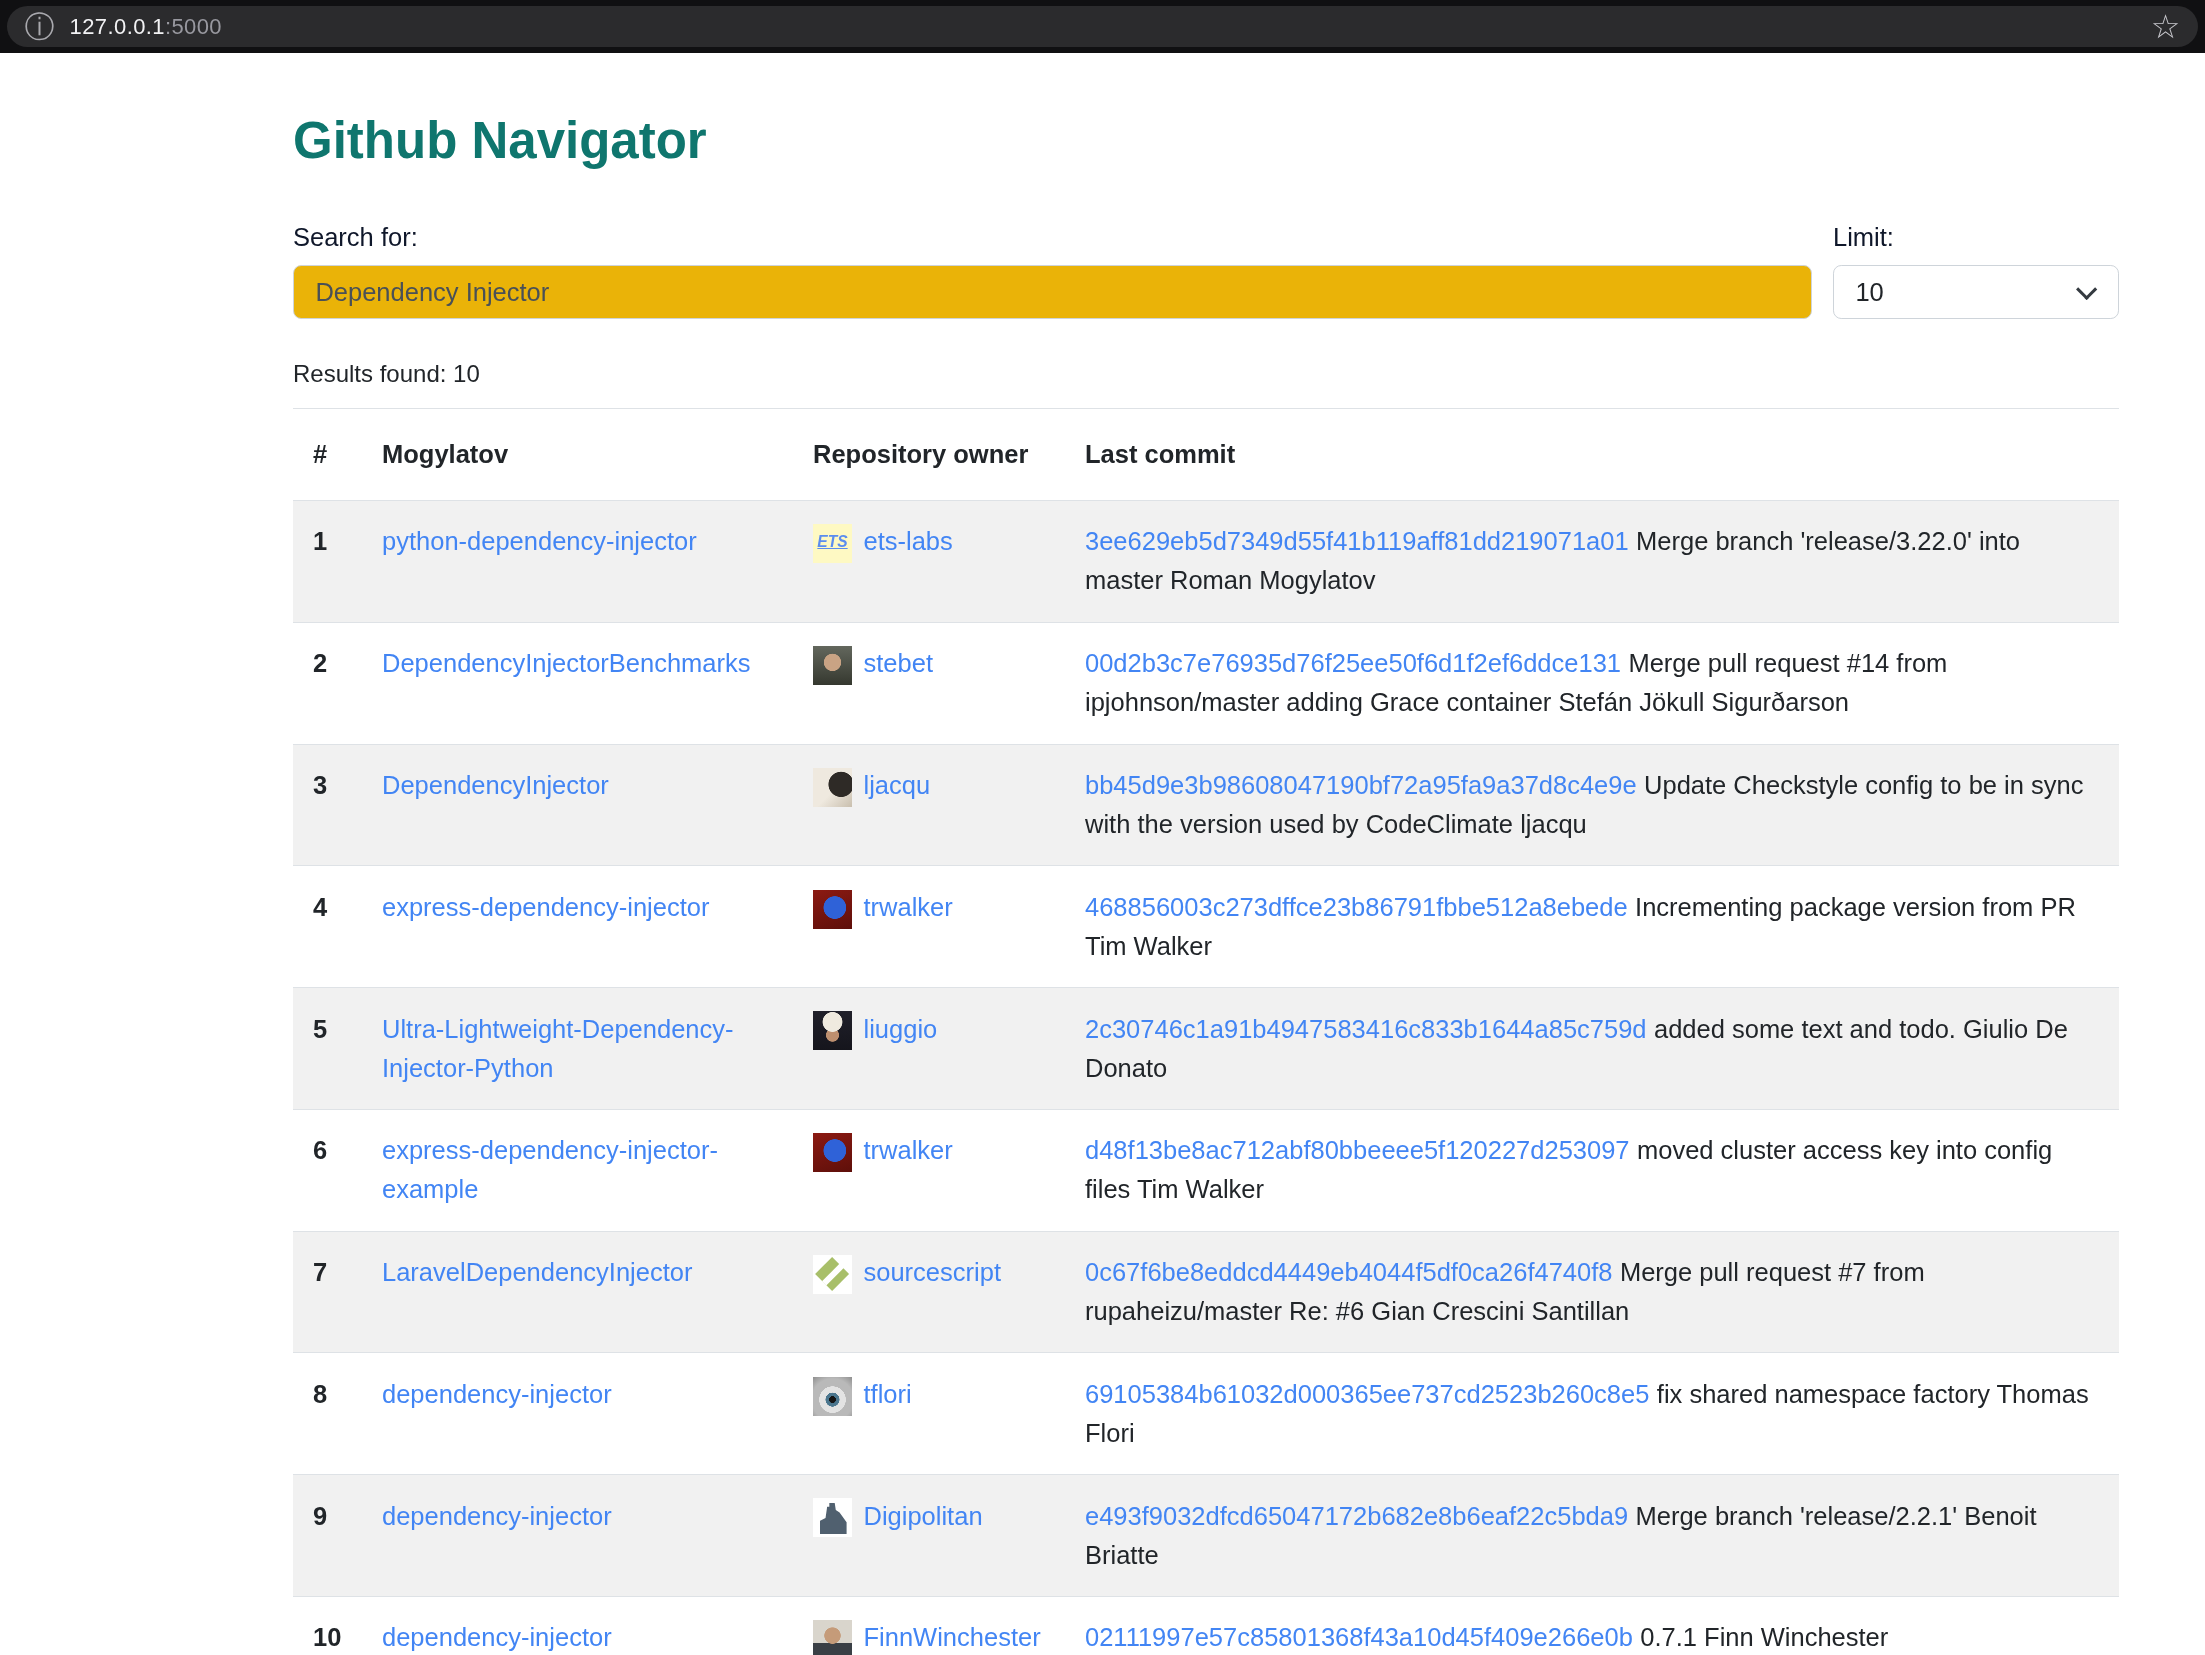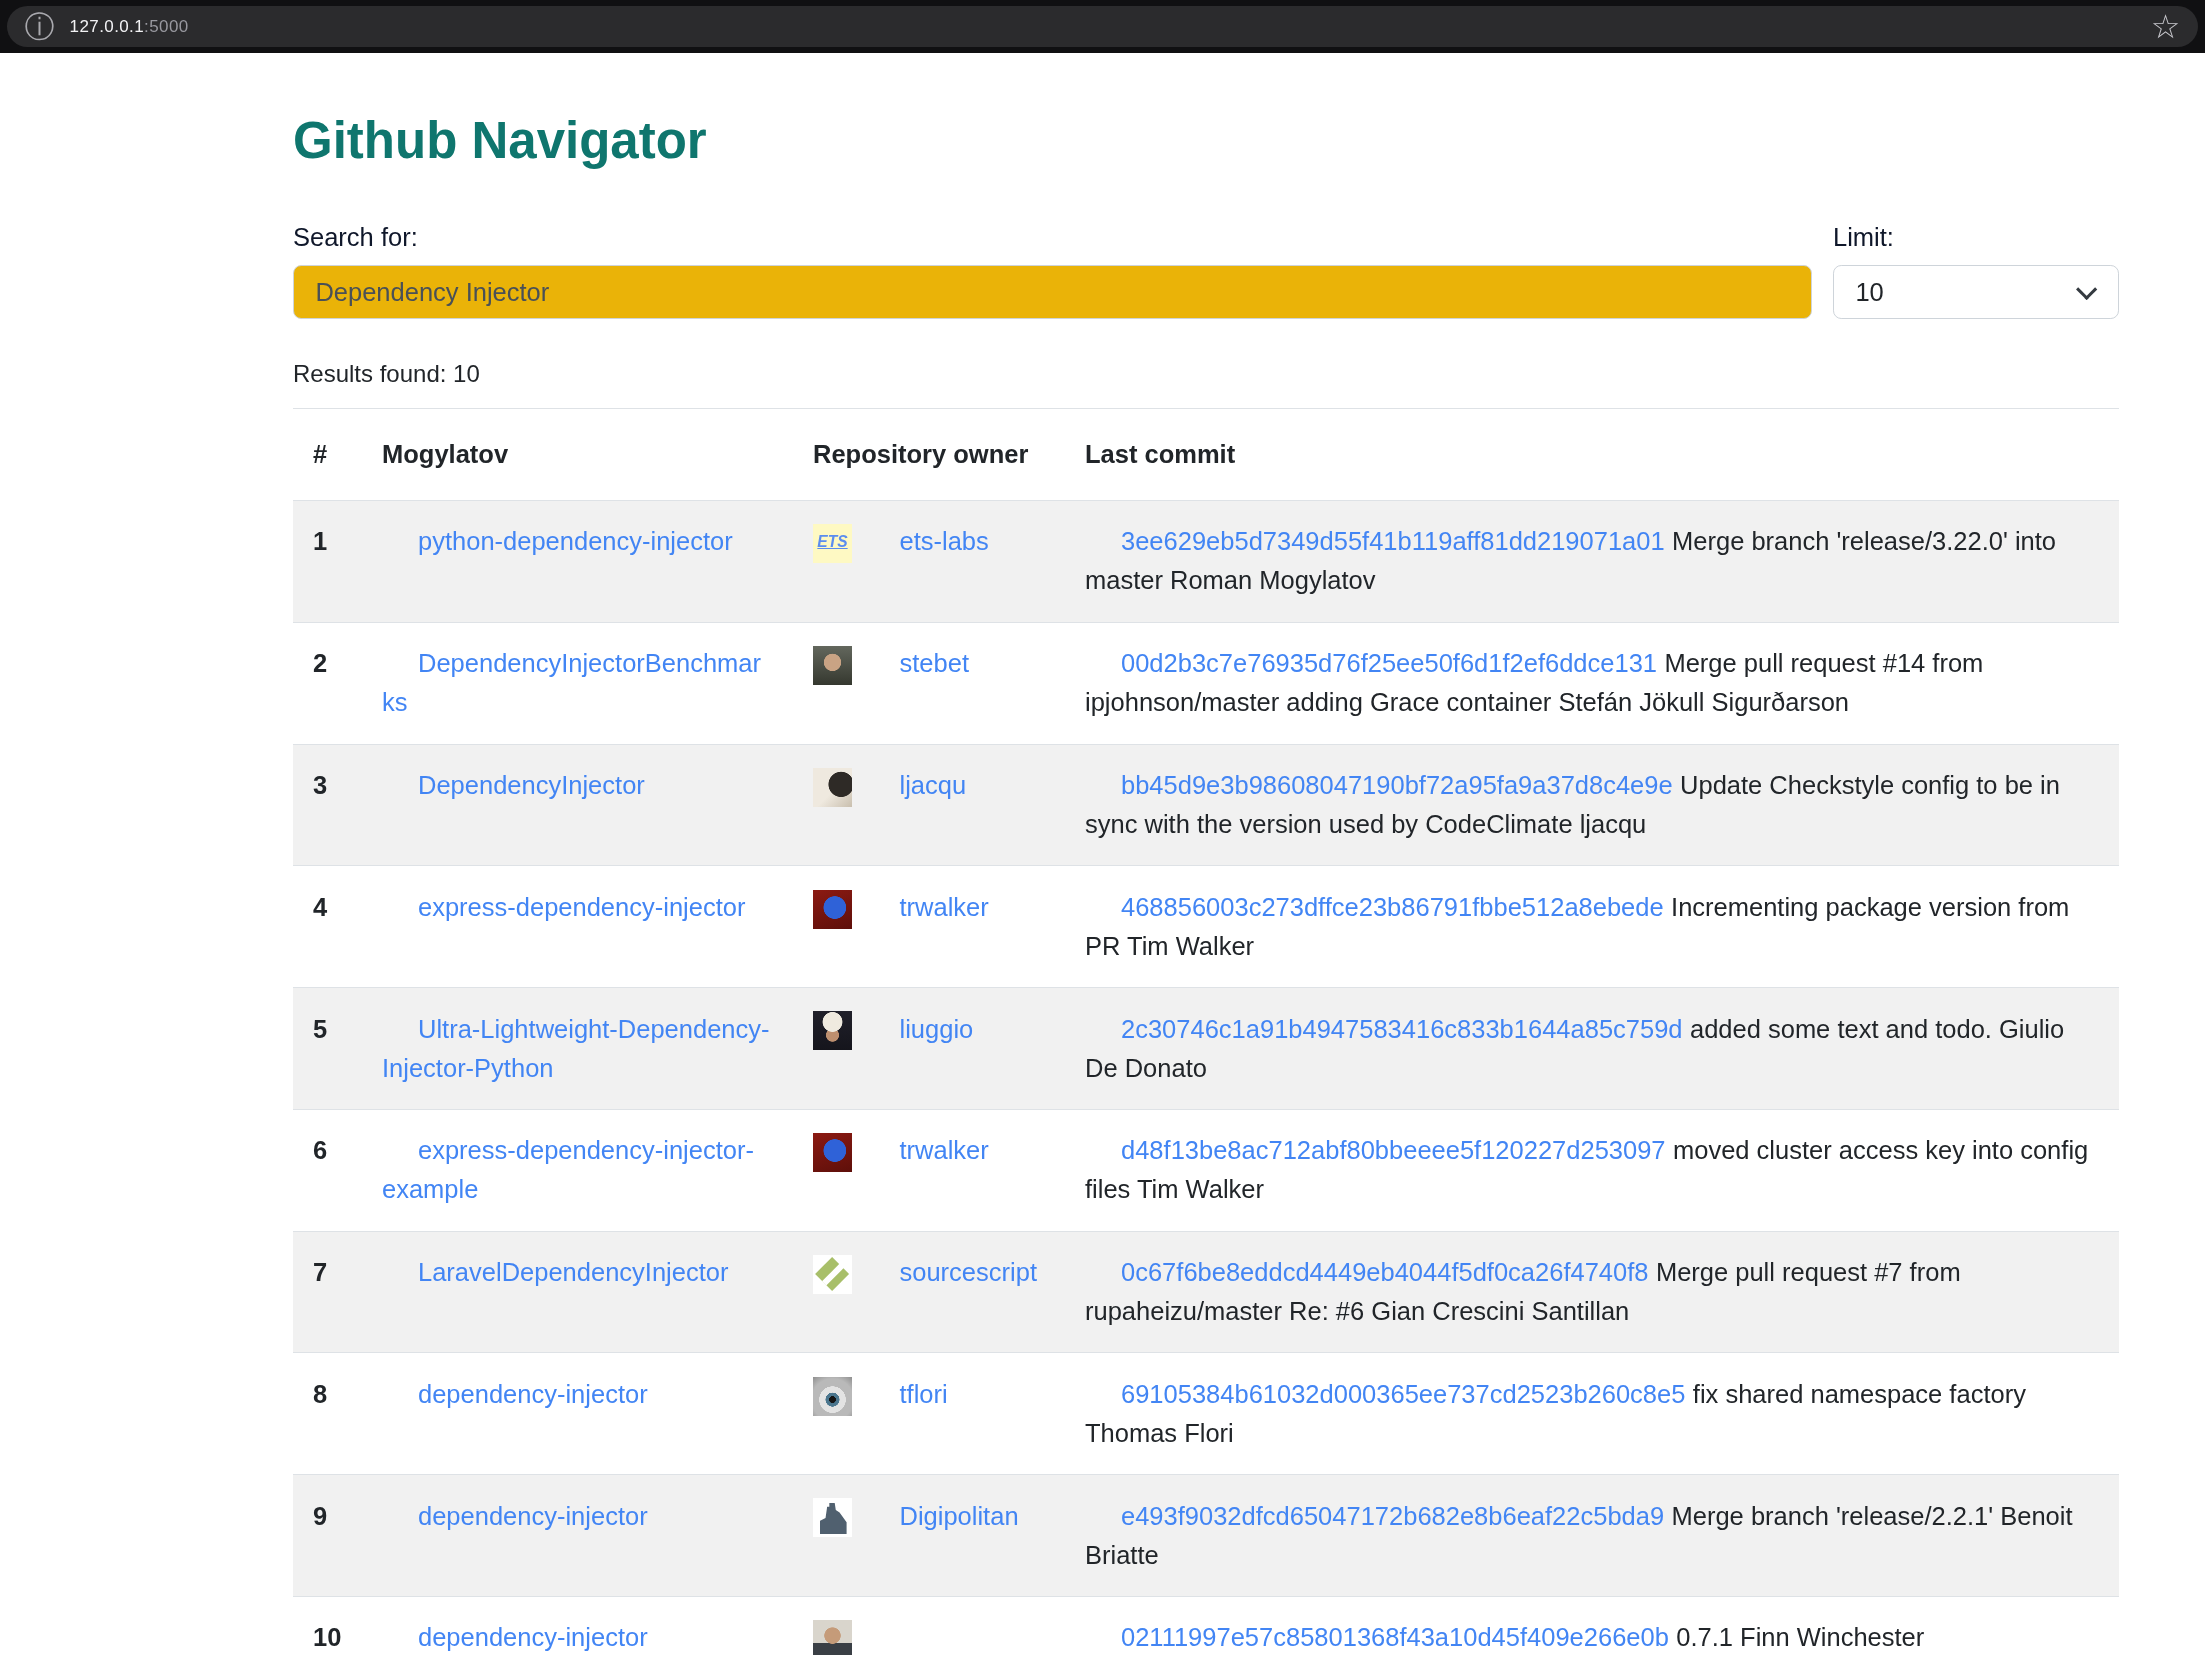--- a/index.html
+++ b/index.html
@@ -5,21 +5,21 @@
   html,body{margin:0;padding:0;}
   body{
     width:2205px;height:1656px;overflow:hidden;background:#ffffff;
     font-family:"Liberation Sans", sans-serif;color:#212529;
     -webkit-font-smoothing:antialiased;
   }
   
   .browser-bar{height:53px;background:#101012;display:flex;align-items:stretch;box-sizing:border-box;padding:5.8px 6.6px;}
   .url-pill{flex:1;background:#2b2b2d;border-radius:20.6px;display:flex;align-items:center;padding:0 18px;}
   .info-icon{color:#a9a9ae;font-size:30px;line-height:1;margin-right:15px;}
-  .url-text{font-size:17px;letter-spacing:0.4px;}
+  .url-text{font-size:22px;letter-spacing:0.4px;}
   .url-host{color:#f2f2f4;}
   .url-port{color:#98989f;}
   .star-icon{margin-left:auto;color:#c7c7cc;font-size:33px;line-height:1;}
   
   .page{margin:0 86px 0 293px;padding-top:28px;}
   h1.page-title{margin:30px 0 0;font-size:51px;font-weight:700;color:#0f766e;}
   .form-row{display:flex;margin-top:53px;}
   .search-col{flex:1;}
   .limit-col{width:286px;margin-left:21px;}
   .field-label{display:block;font-size:25.5px;margin-bottom:13px;color:#0f172a;}
@@ -40,21 +40,21 @@
   .results-summary{margin-top:41px;font-size:24px;}
   
   table.results{width:100%;border-collapse:collapse;margin-top:20px;table-layout:fixed;}
   th,td{
     text-align:left;vertical-align:top;padding:21.4px 20px;border-top:1.6px solid #dee2e6;
     font-size:25.5px;line-height:39px;word-wrap:break-word;
   }
   thead th{font-weight:700;padding-top:26px;padding-bottom:26px;}
   tbody tr:nth-child(odd){background:#f1f1f1;}
   td.num{font-weight:700;}
-  a.lnk{color:var(--link,#4285f4);text-decoration:none;cursor:pointer;margin-left:36px;}
+  a.lnk{color:var(--link,#4285f4);text-decoration:none;cursor:pointer;}
   .commit-msg{margin-left:7.4px;color:#212529;}
   
   .avatar{display:inline-block;width:39px;height:39px;margin-right:11.5px;vertical-align:middle;
           position:relative;overflow:hidden;background:#ddd;}
   .av-text{display:block;text-align:center;line-height:36px;font-size:15.6px;font-weight:700;
            font-style:italic;color:#5b8def;text-decoration:underline;}
   .av-ets-labs-logo{background:#fef9c3;}
   .av-stebet-portrait{background:
       radial-gradient(circle at 50% 42%, #c9a384 0 28%, transparent 30%),
       linear-gradient(180deg,#63675d,#35382f);}

